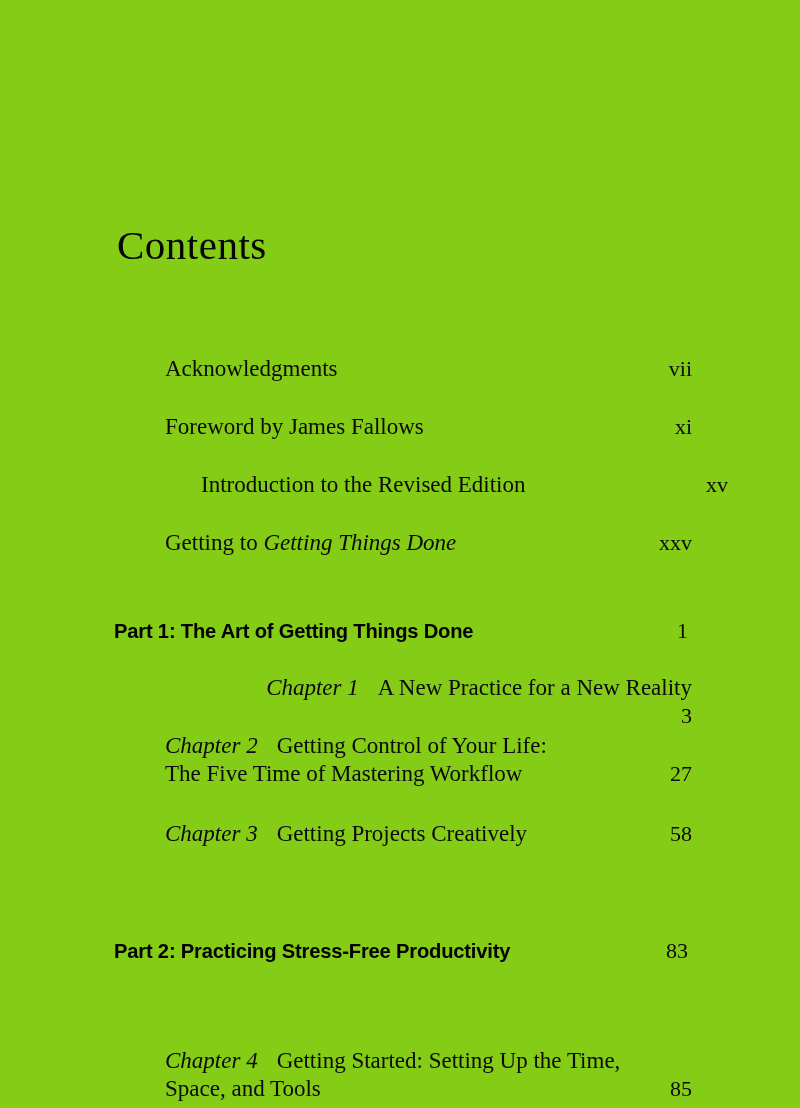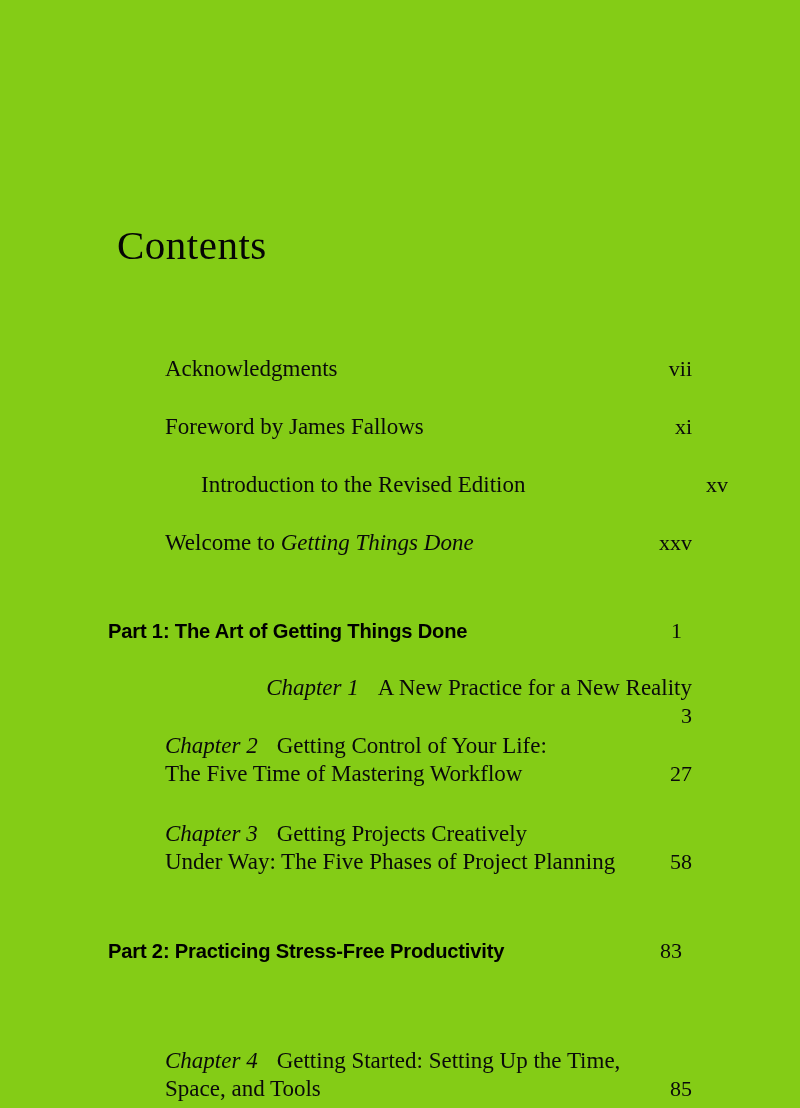--- a/index.html
+++ b/index.html
@@ -47,21 +47,21 @@
     align-items: flex-end;
     box-sizing: border-box;
   }
 
   
   .entry.indent {
     left: 165px;
     width: 527px;   
   }
   .entry.outer {
-    left: 108px;
+    left: 114px;
     width: 574px;   
   }
 
   .entry-text {
     flex: 1 1 auto;
     min-width: 0;
   }
 
   .entry-page {
     flex: 0 0 auto;
@@ -141,41 +141,41 @@
     </div>
 
     <div class="entry indent front" style="top:471px;margin-left:36px;">
       <div class="entry-text">
         <span>Introduction to the Revised Edition</span>
       </div>
       <div class="entry-page">xv</div>
     </div>
 
     <div class="entry indent front" style="top:529px;">
-      <div class="entry-text"><span>Welcome to </span><span class="title-italic">Getting Things Done</span></div>
+      <div class="entry-text"><span>Getting to </span><span class="title-italic">Getting Things Done</span></div>
       <div class="entry-page">xxv</div>
     </div>
 
     <div class="entry outer part" style="top:617px;">
       <div class="entry-text">Part 1: The Art of Getting Things Done</div>
       <div class="entry-page">1</div>
     </div>
 
     <div class="entry indent chapter" style="top:674px;flex-direction:column;">
       <div class="entry-text"><span class="chapter-label">Chapter 1</span><span class="gap"></span><span class="chapter-title">A New Practice for a New Reality</span></div>
       <div class="entry-page">3</div>
     </div>
 
     <div class="entry indent chapter" style="top:732px;">
       <div class="entry-text"><span class="chapter-label">Chapter 2</span><span class="gap"></span><span class="chapter-title">Getting Control of Your Life:</span><br><span class="chapter-title">The Five Time of Mastering Workflow</span></div>
       <div class="entry-page">27</div>
     </div>
 
     <div class="entry indent chapter" style="top:820px;">
-      <div class="entry-text"><span class="chapter-label">Chapter 3</span><span class="gap"></span><span class="chapter-title">Getting Projects Creatively</span><br><span class="chapter-title">Under Way: The Five Phases of Project Planning</span></div>
+      <div class="entry-text"><span class="chapter-label">Chapter 3</span><span class="gap"></span><span class="chapter-title">Getting Projects Creatively</span><br></div>
       <div class="entry-page">58</div>
     </div>
 
     <div class="entry outer part" style="top:937px;">
       <div class="entry-text">Part 2: Practicing Stress-Free Productivity</div>
       <div class="entry-page">83</div>
     </div>
 
     <div class="entry indent chapter" style="top:1047px;">
       <div class="entry-text"><span class="chapter-label">Chapter 4</span><span class="gap"></span><span class="chapter-title">Getting Started: Setting Up the Time,</span><br><span class="chapter-title">Space, and Tools</span></div>

